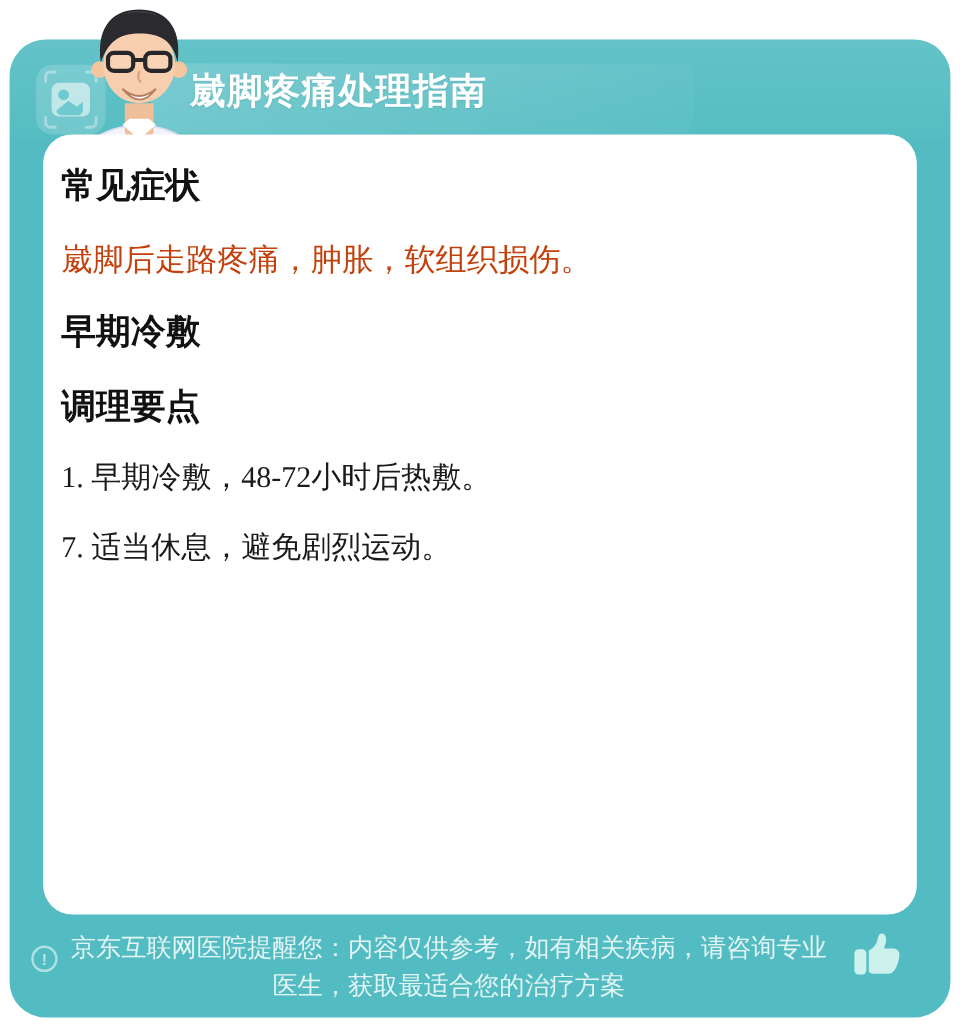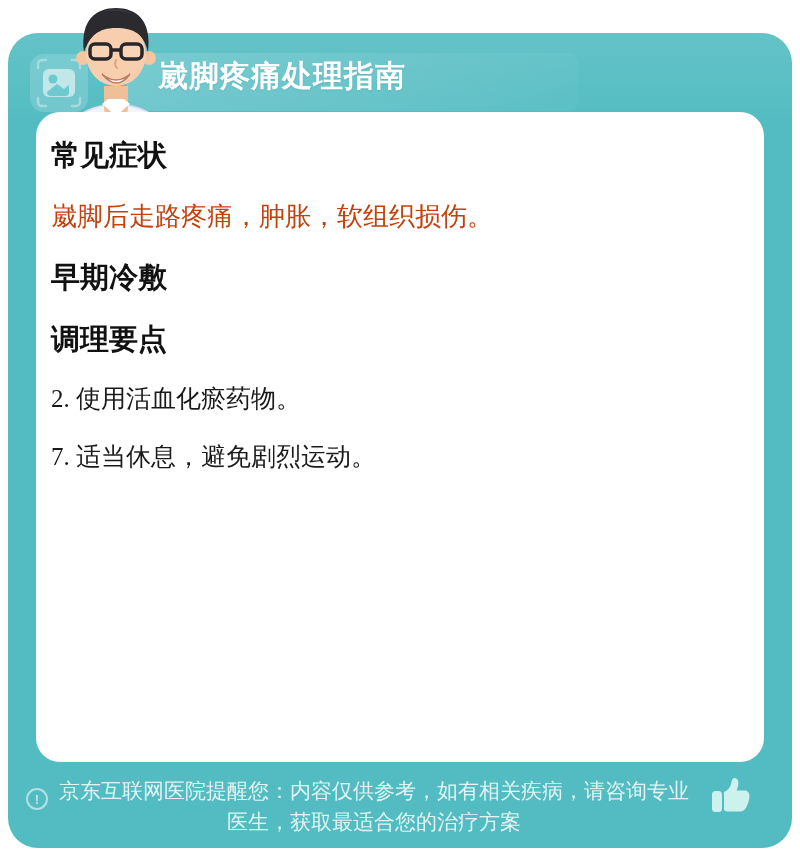--- a/index.html
+++ b/index.html
@@ -191,21 +191,21 @@
     <div class="page-title">崴脚疼痛处理指南</div>
 
     <div class="card">
       <div class="sec-title">常见症状</div>
       <div class="sec-body">崴脚后走路疼痛，肿胀，软组织损伤。</div>
 
       <div class="sec-title">早期冷敷</div>
 
       <div class="sec-title">调理要点</div>
       <ul class="tip-list">
-        <li class="tip-item">2. 使用活血化瘀药物。</li>
+        <li class="tip-item">1. 早期冷敷，48-72小时后热敷。</li>
         <li class="tip-item">7. 适当休息，避免剧烈运动。</li>
       </ul>
     </div>
 
     <div class="footer">
       <div class="info-icon">!</div>
       <div class="footer-text">京东互联网医院提醒您：内容仅供参考，如有相关疾病，请咨询专业医生，获取最适合您的治疗方案</div>
       <div class="thumb">
         <svg width="46" height="42" viewBox="0 0 46 42">
           <rect x="4" y="16" width="10" height="21" rx="3.5" fill="#cdf2ee"></rect>

